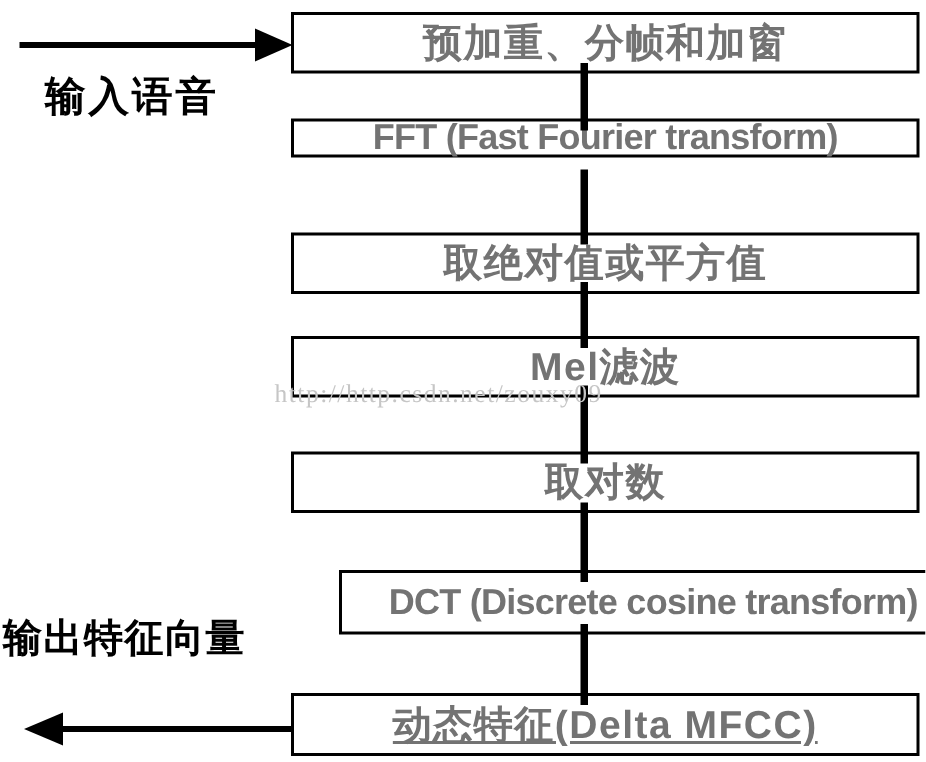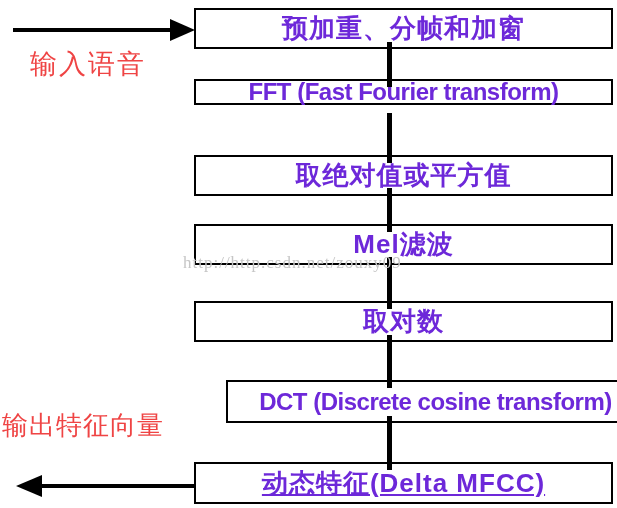--- a/index.html
+++ b/index.html
@@ -19,21 +19,21 @@
     position: absolute;
     left: 194px;
     width: 419px;
     box-sizing: border-box;
     border: 2px solid #000000;
     background: #ffffff;
     display: flex;
     align-items: center;
     justify-content: center;
     font-weight: bold;
-    color: #6d28d9;
+    color: #737373;
     z-index: 2;
     white-space: nowrap;
   }
   .box.cjk   { font-size: 26px; letter-spacing: 1px; }
   .box.latin { font-size: 24px; letter-spacing: -0.5px; }
   .connector {
     position: absolute;
     left: 387px;
     width: 5px;
     background: #000000;
@@ -56,22 +56,22 @@
     border-bottom: 11px solid transparent;
     border-left: 25px solid #000000;
   }
   .arrow-head.left {
     border-top: 11px solid transparent;
     border-bottom: 11px solid transparent;
     border-right: 26px solid #000000;
   }
   .edge-label {
     position: absolute;
-    font-weight: normal;
-    color: #ef4444;
+    font-weight: bold;
+    color: #000000;
     font-size: 27px;
     letter-spacing: 2px;
     z-index: 2;
     white-space: nowrap;
   }
   .watermark {
     position: absolute;
     left: 183px;
     top: 253px;
     font-family: "Liberation Serif", "DejaVu Serif", serif;

